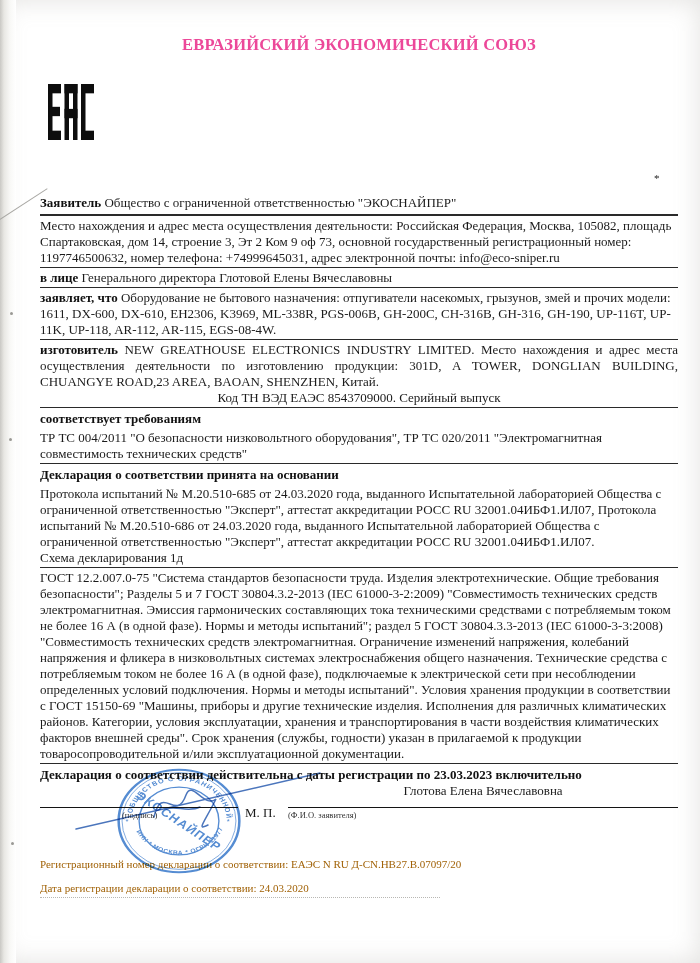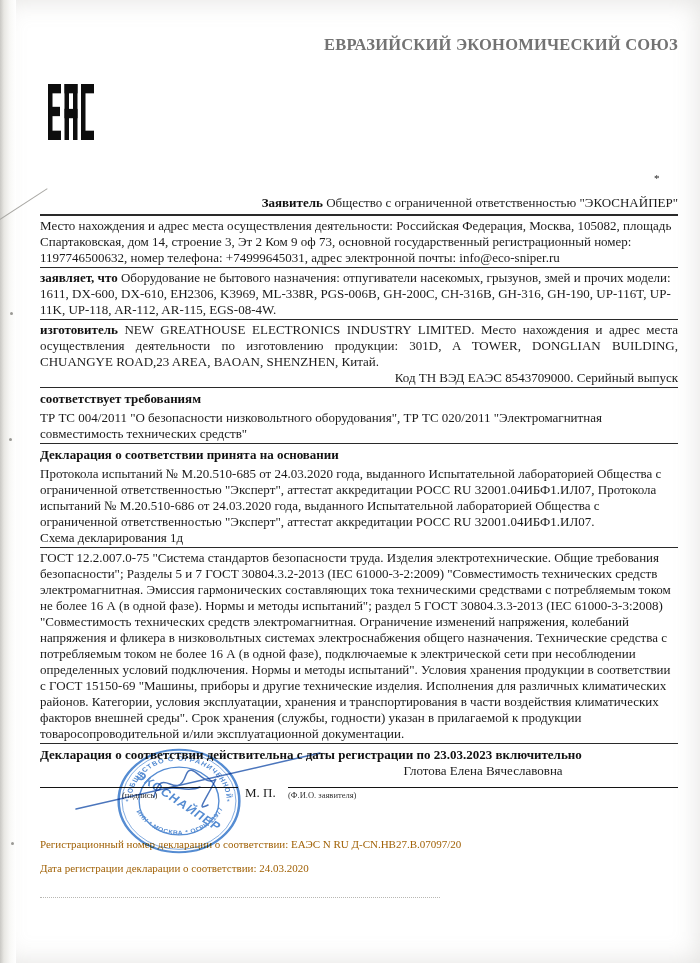--- a/index.html
+++ b/index.html
@@ -10,25 +10,25 @@
   }
   .page{
     position:absolute;inset:0;
     box-shadow:inset 0 0 26px rgba(150,148,140,.28);
   }
   .edge-left{
     position:absolute;left:0;top:0;bottom:0;width:16px;
     background:linear-gradient(90deg,#c9c8c4 0px,#e8e7e3 4px,#f8f8f6 10px,#ffffff 16px);
   }
   .content{position:absolute;left:40px;top:0;width:638px;}
-  .titles{padding-top:33px;text-align:right;font-weight:700;font-size:16.5px;line-height:23px;letter-spacing:.2px;color:#737373;}
+  .titles{padding-top:33px;text-align:center;font-weight:700;font-size:16.5px;line-height:23px;letter-spacing:.2px;color:#ec4899;}
   .eac{position:absolute;left:8px;top:84px;}
   .rows{margin-top:137px;}
   .row{font-size:13px;line-height:16px;padding:2px 0 1px 0;border-bottom:1.6px solid #2a2a2a;}
-  .row.thick{border-bottom-width:2.5px;padding-bottom:3px;text-align:right;}
+  .row.thick{border-bottom-width:2.5px;padding-bottom:3px;}
   .b{font-weight:700;color:#111;}
   .heading{font-weight:700;font-size:13px;line-height:16px;padding:3px 0 1px 0;color:#111;}
   .just{text-align:justify;}
   .validity{font-weight:700;font-size:13px;line-height:16px;padding:3px 0 0 0;color:#111;}
 
   
   .sig-area{position:relative;height:68px;font-size:13px;}
   .sig-line{position:absolute;top:24px;border-top:1.3px solid #141414;}
   .sig-line.left{left:0;width:198px;}
   .sig-line.right{left:248px;width:390px;}
@@ -95,30 +95,34 @@
 
       <div class="row thick">
         <span class="b">Заявитель</span>
         <span>Общество с ограниченной ответственностью "ЭКОСНАЙПЕР"</span>
       </div>
 
       <div class="row">
         <span>Место нахождения и адрес места осуществления деятельности: Российская Федерация, Москва, 105082, площадь Спартаковская, дом 14, строение 3, Эт 2 Ком 9 оф 73, основной государственный регистрационный номер: 1197746500632, номер телефона: +74999645031, адрес электронной почты: info@eco-sniper.ru</span>
       </div>
 
+      <div class="row">
+        <span class="b">в лице</span>
+        <span>Генерального директора Глотовой Елены Вячеславовны</span>
+      </div>
 
       <div class="row">
         <span class="b">заявляет, что</span>
         <span>Оборудование не бытового назначения: отпугиватели насекомых, грызунов, змей и прочих модели: 1611, DX-600, DX-610, EH2306, K3969, ML-338R, PGS-006B, GH-200C, CH-316B, GH-316, GH-190, UP-116T, UP-11K, UP-118, AR-112, AR-115, EGS-08-4W.</span>
       </div>
 
       <div class="row just">
         <span class="b">изготовитель</span>
         <span>NEW GREATHOUSE ELECTRONICS INDUSTRY LIMITED. Место нахождения и адрес места осуществления деятельности по изготовлению продукции: 301D, A TOWER, DONGLIAN BUILDING, CHUANGYE ROAD,23 AREA, BAOAN, SHENZHEN, Китай.</span>
-        <div style="text-align:right;">Код ТН ВЭД ЕАЭС 8543709000. Серийный выпуск</div>
+        <div style="text-align:center;">Код ТН ВЭД ЕАЭС 8543709000. Серийный выпуск</div>
       </div>
 
       <div class="heading">соответствует требованиям</div>
 
       <div class="row">
         <span>ТР ТС 004/2011 "О безопасности низковольтного оборудования", ТР ТС 020/2011 "Электромагнитная совместимость технических средств"</span>
       </div>
 
       <div class="heading">Декларация о соответствии принята на основании</div>
 

